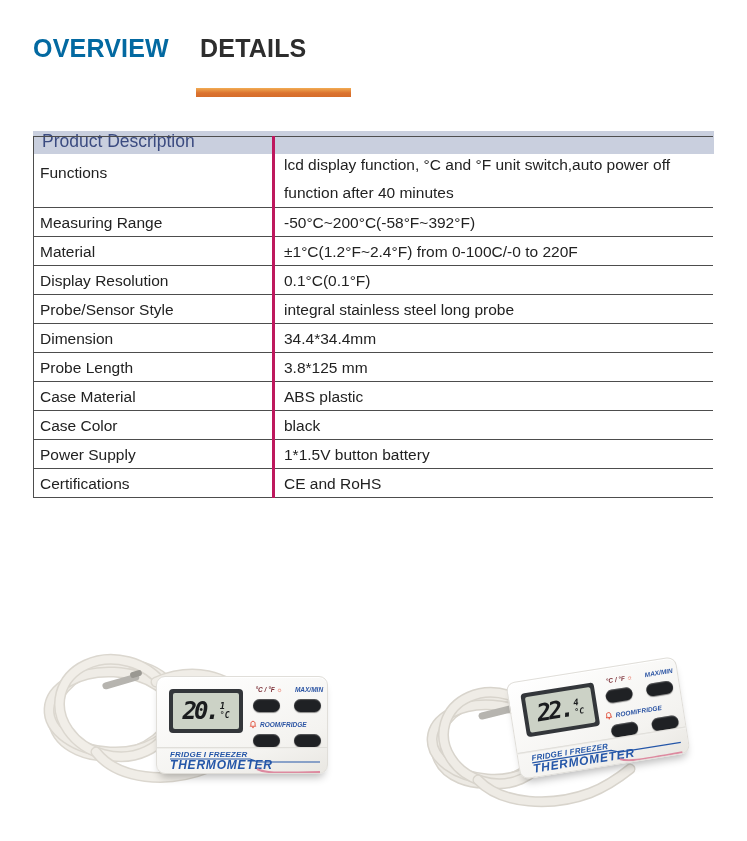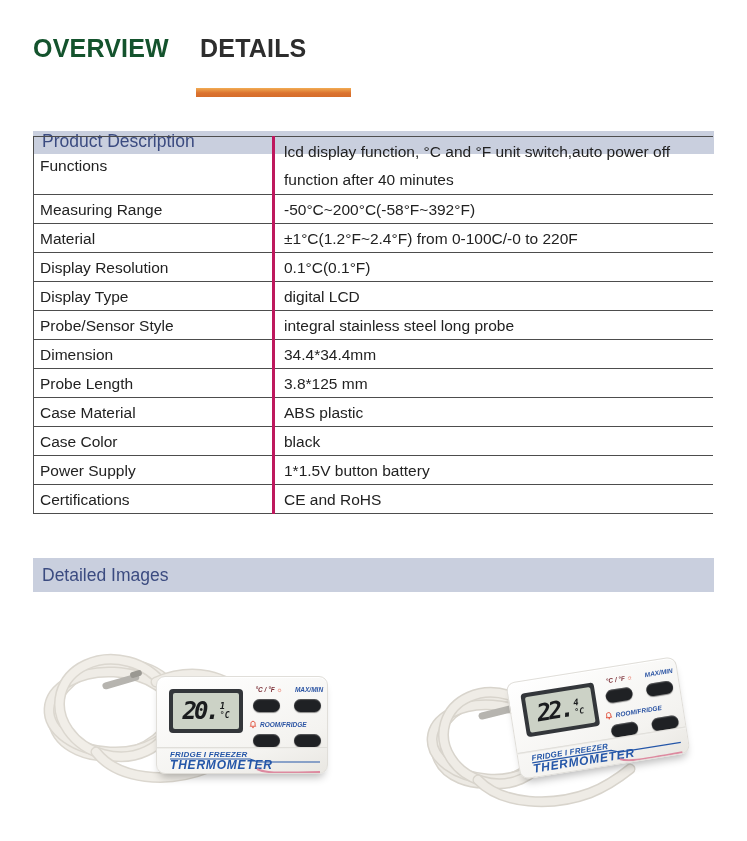--- a/index.html
+++ b/index.html
@@ -1,20 +1,20 @@
 <!DOCTYPE html>
 <html><head>
 <meta charset="utf-8">
 <style>
   html,body{margin:0;padding:0;background:#ffffff;}
   .page{position:relative;width:747px;height:841px;background:#ffffff;overflow:hidden;
         font-family:"Liberation Sans",sans-serif;}
 
   
-  .tab{position:absolute;top:34px;font-size:25px;font-weight:bold;color:#14532d;
+  .tab{position:absolute;top:34px;font-size:25px;font-weight:bold;color:#0369a1;
        letter-spacing:0.2px;cursor:pointer;}
   .tab.active{color:#2d2d2d;}
   .tab-overview{left:33px;}
   .tab-details{left:200px;}
   .tab-recommended{left:342px;}
   .tab-indicator{position:absolute;left:196px;top:88px;width:155px;height:9px;z-index:3;
        background:linear-gradient(180deg,#f2ab52 0%,#db7330 55%,#d66c2a 100%);}
 
   
   .band{position:absolute;left:33px;width:681px;background:#c9cfde;color:#3b4b80;
@@ -26,21 +26,21 @@
   
   .spec{position:absolute;left:33px;top:136px;width:680px;border-collapse:collapse;
         table-layout:fixed;font-size:15.5px;color:#222222;}
   .spec td{border-top:1px solid #4d4d4d;border-bottom:1px solid #4d4d4d;
         border-left:1px solid #4d4d4d;border-right:none;vertical-align:middle;
         padding:0 6px 0 6px;line-height:27px;}
   .spec td.c-label{width:226px;border-right:3px solid #be185d;}
   .spec td.c-value{padding-left:9px;}
   .spec tr{height:29px;}
   .spec tr.tall{height:57px;}
-  .spec tr.tall td.c-value{line-height:28px;padding-top:1px;}
+  .spec tr.tall td.c-value{line-height:28px;padding-top:14px;}
 
   
   .fig{position:absolute;}
   .fig1{left:26px;top:630px;width:340px;height:185px;}
   .fig2{left:412px;top:645px;width:322px;height:180px;}
   .cable{position:absolute;left:0;top:0;}
 
   .thermo{position:absolute;width:170px;height:96px;border-radius:9px;
           background:linear-gradient(160deg,#ffffff 0%,#f4f3f0 70%,#e9e7e2 100%);
           border:1px solid #e0ded9;
@@ -103,24 +103,20 @@
     </tr>
     <tr>
       <td class="c-label">Material</td>
       <td class="c-value">±1°C(1.2°F~2.4°F) from 0-100C/-0 to 220F</td>
     </tr>
     <tr>
       <td class="c-label">Display Resolution</td>
       <td class="c-value">0.1°C(0.1°F)</td>
     </tr>
     <tr>
-      <td class="c-label">Display Type</td>
-      <td class="c-value">digital LCD</td>
-    </tr>
-    <tr>
       <td class="c-label">Probe/Sensor Style</td>
       <td class="c-value">integral stainless steel long probe</td>
     </tr>
     <tr>
       <td class="c-label">Dimension</td>
       <td class="c-value">34.4*34.4mm</td>
     </tr>
     <tr>
       <td class="c-label">Probe Length</td>
       <td class="c-value">3.8*125 mm</td>
@@ -137,23 +133,20 @@
       <td class="c-label">Power Supply</td>
       <td class="c-value">1*1.5V button battery</td>
     </tr>
     <tr>
       <td class="c-label">Certifications</td>
       <td class="c-value">CE and RoHS</td>
     </tr>
   </tbody>
     </table>
 
-  <div class="band band-images">
-    <span>Detailed Images</span>
-  </div>
 
   <div class="fig fig1">
     <svg class="cable" width="340" height="185" viewBox="0 0 340 185">
       <g fill="none" stroke-linecap="round">
         <ellipse cx="88" cy="80" rx="62" ry="45" stroke="#dbd7cf" stroke-width="11" transform="rotate(-12 88 80)"></ellipse>
         <ellipse cx="88" cy="80" rx="62" ry="45" stroke="#f0ede7" stroke-width="8" transform="rotate(-12 88 80)"></ellipse>
         <ellipse cx="86" cy="82" rx="63" ry="40" stroke="#dbd7cf" stroke-width="11" transform="rotate(3 86 82)"></ellipse>
         <ellipse cx="86" cy="82" rx="63" ry="40" stroke="#efece6" stroke-width="8" transform="rotate(3 86 82)"></ellipse>
         <ellipse cx="90" cy="78" rx="57" ry="48" stroke="#dbd7cf" stroke-width="11" transform="rotate(15 90 78)"></ellipse>
         <ellipse cx="90" cy="78" rx="57" ry="48" stroke="#f1eee8" stroke-width="8" transform="rotate(15 90 78)"></ellipse>

